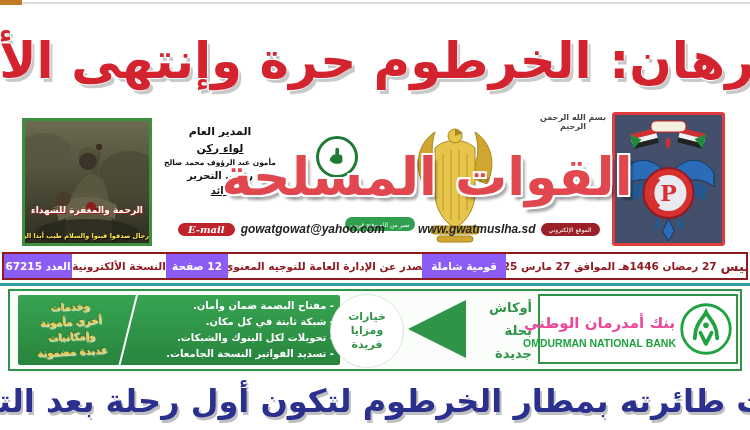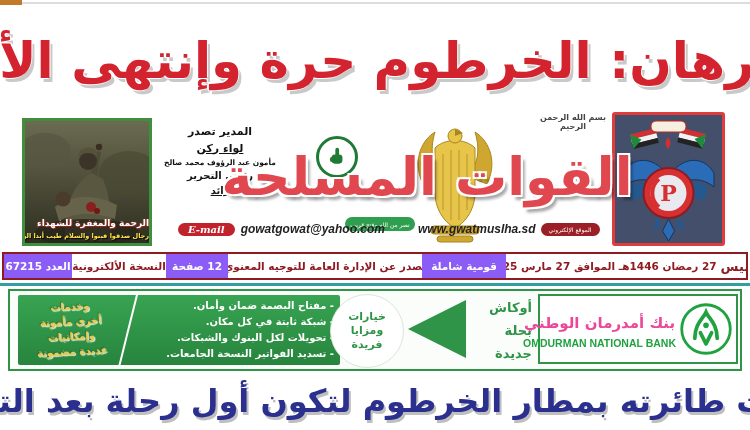--- a/index.html
+++ b/index.html
@@ -17,21 +17,21 @@
     font-size:50px;font-weight:bold;color:#d2232e;
     text-shadow:-1px -1px 0 #fff,1px -1px 0 #fff,-1px 1px 0 #fff,3px 4px 0 #c9c9c9;
     white-space:nowrap}
 
   
   .masthead{position:absolute;top:112px;left:0;width:750px;height:140px}
 
   .photo-box{position:absolute;left:22px;top:6px;width:130px;height:128px;
     border:3px solid #3f8f3f;background:#44422e;overflow:hidden}
   .photo-box svg{position:absolute;left:0;top:0}
-  .photo-cap1{position:absolute;bottom:15px;left:0;width:100%;text-align:right;
+  .photo-cap1{position:absolute;bottom:28px;left:0;width:100%;text-align:center;
     font-size:9px;font-weight:bold;color:#fff;direction:rtl;
     text-shadow:0 0 2px #c0392b,1px 1px 0 #8a1f1f;white-space:nowrap}
   .photo-cap2{position:absolute;bottom:3px;left:0;width:100%;text-align:center;
     font-size:6.5px;font-weight:bold;color:#ffe34d;direction:rtl;
     text-shadow:1px 1px 1px #000;white-space:nowrap}
 
   .staff-box{position:absolute;left:154px;top:12px;width:132px;text-align:center;
     direction:rtl;color:#111}
   .staff-line{font-weight:bold;line-height:1.5}
   .s0{font-size:11px}.s1{font-size:11px;text-decoration:underline}
@@ -145,21 +145,21 @@
         <circle cx="38" cy="78" r="7.5" fill="#4a3b2c"></circle>
         <circle cx="66" cy="86" r="5" fill="#8a1f1f"></circle>
         <circle cx="72" cy="90" r="3" fill="#731616"></circle>
         <ellipse cx="62" cy="112" rx="52" ry="14" fill="#26261a" opacity=".8"></ellipse>
       </svg>
       <div class="photo-cap1">الرحمة والمغفرة للشهداء</div>
       <div class="photo-cap2">رجال صدقوا فبنوا والسلام طيب أبدا الوطن</div>
     </div>
 
     <div class="staff-box">
-      <div class="staff-line s0">المدير تصدر</div>
+      <div class="staff-line s0">المدير العام</div>
       <div class="staff-line s1">لواء ركن</div>
       <div class="staff-line s2">مأمون عبد الرؤوف محمد صالح</div>
       <div class="staff-line s3">رئيس التحرير</div>
       <div class="staff-line s4">رائد</div>
     </div>
 
     <div class="bismillah">بسم الله الرحمن الرحيم</div>
 
     <div class="eagle-wrap">
       <svg width="100" height="132" viewBox="0 0 100 132">

